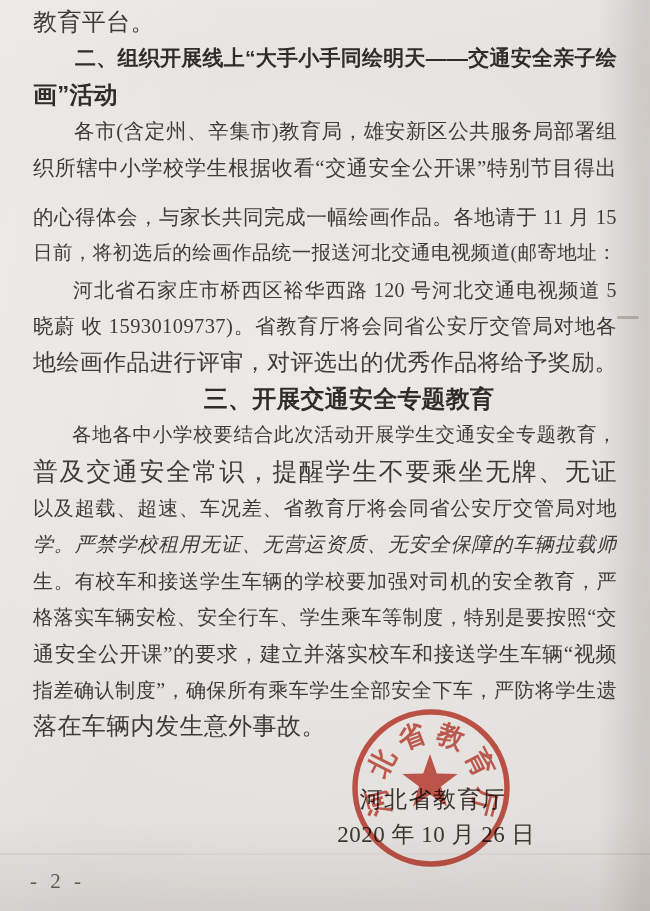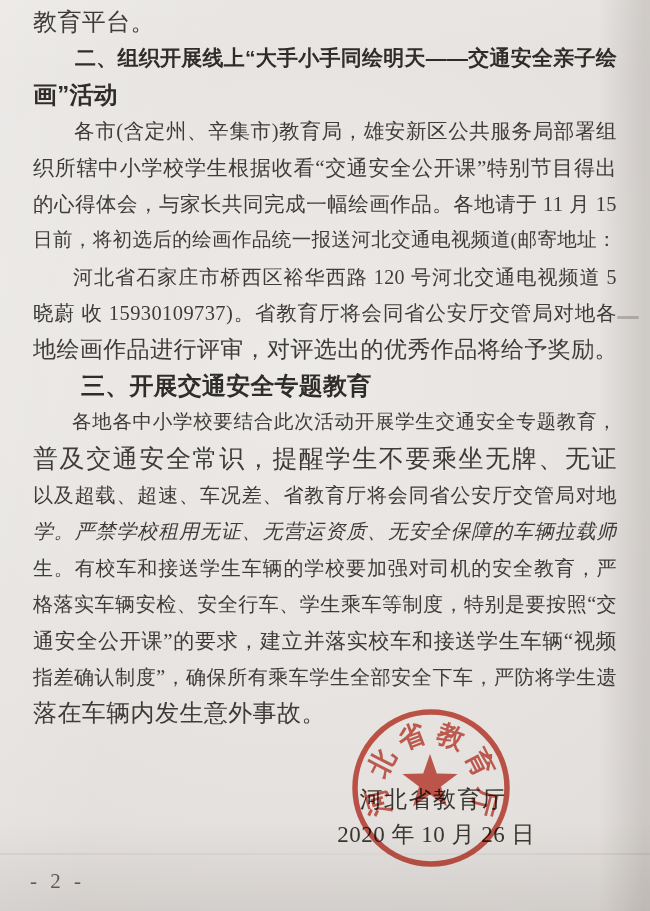--- a/index.html
+++ b/index.html
@@ -28,21 +28,21 @@
     letter-spacing:0.4px;
     color:#3e3c38;
     text-align:left;
     white-space:nowrap;
   }
   .line.just{
     white-space:normal;
     text-align:justify;
     text-align-last:justify;
   }
-  .line.indent{ padding-left:2em; }
+  .line.indent{ padding-left:2em;text-align:center; }
   .line.heading{
     font-family:"Liberation Sans","DejaVu Sans",sans-serif;
     font-weight:700;
     color:#2f2d29;
     letter-spacing:0.2px;
   }
   .signature-issuer, .signature-date{
     position:absolute;
     transform:translateX(-50%);
     font-size:23px;
@@ -87,21 +87,21 @@
 <body>
 
 <div class="page">
 
   <div class="doc-body">
       <div class="line body">教育平台。</div>
       <div class="line heading just indent" style="font-size: 21px;">二、组织开展线上“大手小手同绘明天——交通安全亲子绘</div>
       <div class="line heading">画”活动</div>
       <div class="line body just indent" style="font-size: 20.5px;">各市(含定州、辛集市)教育局，雄安新区公共服务局部署组</div>
       <div class="line body just" style="font-size: 21px;">织所辖中小学校学生根据收看“交通安全公开课”特别节目得出</div>
-      <div class="line body just" style="font-size: 20.5px;">的心得体会，与家长共同完成一幅绘画作品。各地请于 11 月 15</div>
+      <div class="line body just" style="font-size: 20.5px; margin-top: 13px;">的心得体会，与家长共同完成一幅绘画作品。各地请于 11 月 15</div>
       <div class="line body just" style="font-size: 19.5px;">日前，将初选后的绘画作品统一报送河北交通电视频道(邮寄地址：</div>
       <div class="line body just" style="font-size: 20px; margin-left: 40px;">河北省石家庄市桥西区裕华西路 120 号河北交通电视频道 5 楼 王</div>
       <div class="line body just" style="font-size: 20.5px;">晓蔚 收 15930109737)。省教育厅将会同省公安厅交管局对地各</div>
       <div class="line body" style="font-size: 23px;">地绘画作品进行评审，对评选出的优秀作品将给予奖励。</div>
       <div class="line heading indent">三、开展交通安全专题教育</div>
       <div class="line body just indent" style="font-size: 19.5px;">各地各中小学校要结合此次活动开展学生交通安全专题教育，</div>
       <div class="line body just" style="font-size: 25px;">普及交通安全常识，提醒学生不要乘坐无牌、无证等“黑校车”</div>
       <div class="line body just" style="font-size: 20px;">以及超载、超速、车况差、省教育厅将会同省公安厅交管局对地各</div>
       <div class="line body just" style="font-size: 20px; font-style: italic;">学。严禁学校租用无证、无营运资质、无安全保障的车辆拉载师</div>
       <div class="line body just" style="font-size: 20px;">生。有校车和接送学生车辆的学校要加强对司机的安全教育，严</div>

